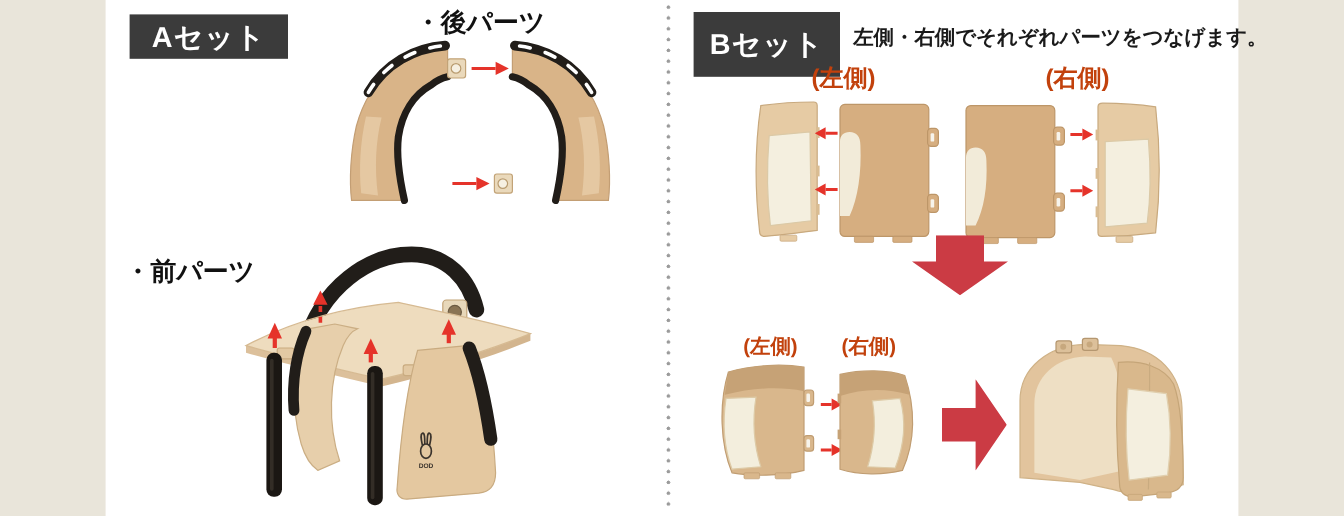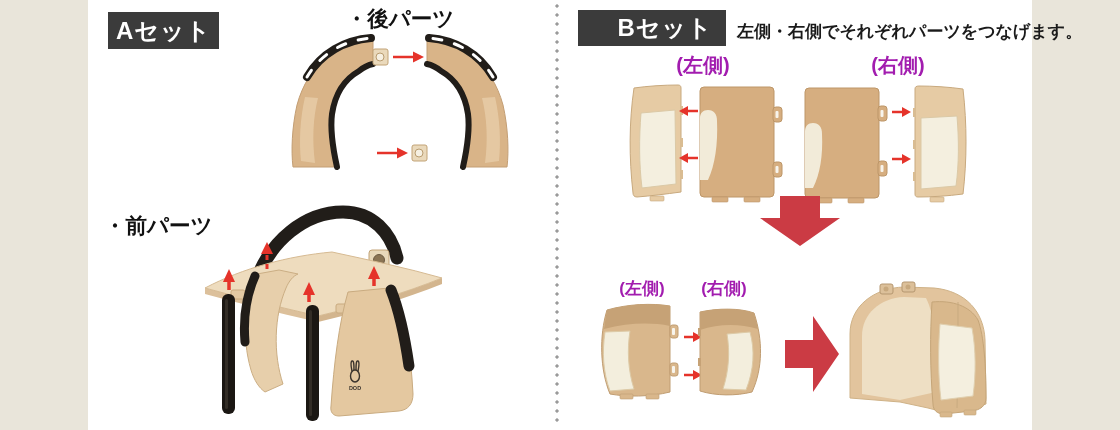--- a/index.html
+++ b/index.html
@@ -3,35 +3,35 @@
 <meta charset="utf-8">
 <style>
   html,body{margin:0;padding:0;background:#e9e5da;font-family:"Liberation Sans","DejaVu Sans",sans-serif;}
   .canvas{position:relative;width:1120px;height:430px;background:#e9e5da;overflow:hidden;}
   .content{position:absolute;left:88px;top:0;width:944px;height:430px;background:#ffffff;}
   .abs{position:absolute;}
   .set-label{background:#3b3b3b;color:#fff;font-weight:bold;font-size:24px;
     display:flex;align-items:center;justify-content:center;letter-spacing:1px;}
   .heading{font-weight:bold;color:#111;font-size:21.5px;white-space:nowrap;}
   .instruction{font-weight:bold;color:#1a1a1a;font-size:17px;white-space:nowrap;}
-  .pair-label{font-weight:bold;color:#a21caf;text-align:center;white-space:nowrap;}
+  .pair-label{font-weight:bold;color:#c2410c;text-align:center;white-space:nowrap;}
   .pair-label.big{font-size:20px;}
   .pair-label.small{font-size:17px;}
   .divider{width:4px;height:422px;
     background-image:radial-gradient(circle at 2px 2px,#9a9a9a 1.5px,transparent 1.7px);
     background-size:4px 9px;background-repeat:repeat-y;}
   svg{display:block;}
 </style>
 </head>
 <body>
 
 <div class="canvas">
   <div class="content abs"></div>
 
-  <div class="set-label abs" style="left:108px;top:12px;width:111px;height:37px;">Aセット</div>
+  <div class="set-label abs" style="left:108px;top:12px;width:132px;height:37px;">Aセット</div>
 
   <div class="heading abs" style="left:305px;top:4px;width:190px;text-align:center;">・後パーツ</div>
 
   <svg class="abs" style="left:283px;top:33px;" width="234" height="142" viewBox="0 0 234 142">
     <g>
       <path d="M 90,6 C 56,8 25,31 14,72 C 9,94 8,118 10,134 L 54,134 C 50,116 47,97 49,81 C 52,61 62,46 76,38 C 81,34 85,32 90,31 Z" fill="#d9b488" stroke="#c39e74" stroke-width="1"></path>
       <path d="M 22,64 C 17,86 16,108 18,128 L 32,130 C 29,107 30,85 35,65 Z" fill="#e8cfab" opacity="0.75"></path>
       <path d="M 54,134 C 50,116 47,97 49,81 C 52,61 62,46 76,38 C 81,34 85,32 90,31" fill="none" stroke="#211d19" stroke-width="6" stroke-linecap="round"></path>
       <path d="M 88,5 C 62,7 38,20 24,44" fill="none" stroke="#211d19" stroke-width="8" stroke-linecap="round"></path>
       <path d="M 88,5 C 62,7 38,20 24,44" fill="none" stroke="#ffffff" stroke-width="3" stroke-linecap="round" stroke-dasharray="9 13" stroke-dashoffset="-4"></path>
@@ -111,23 +111,23 @@
         <path d="M 159,173 C 158,168 157,164 159,163 C 161,162 161,168 161,172"></path>
         <path d="M 165,173 C 166,168 167,164 165,163 C 163,162 163,168 163,172"></path>
         <ellipse cx="162" cy="178" rx="4.5" ry="6"></ellipse>
       </g>
       <text x="162" y="192" font-size="5.5" text-anchor="middle" fill="#3a332c" font-weight="bold">DOD</text>
     </g>
   </svg>
 
   <div class="divider abs" style="left:555px;top:4px;"></div>
 
-  <div class="set-label abs" style="left:578px;top:10px;width:122px;height:36px;padding-left:26px;">Bセット</div>
-
-  <div class="instruction abs" style="left:737px;top:20px;">左側・右側でそれぞれパーツをつなげます。</div>
+  <div class="set-label abs" style="left:578px;top:10px;width:122px;height:54px;">Bセット</div>
+
+  <div class="instruction abs" style="left:711px;top:20px;">左側・右側でそれぞれパーツをつなげます。</div>
 
   <div class="pair-label big abs" style="left:648px;top:52px;width:110px;">(左側)</div>
   <div class="pair-label big abs" style="left:843px;top:52px;width:110px;">(右側)</div>
 
   <svg class="abs" style="left:620px;top:80px;" width="178" height="124" viewBox="0 0 178 124">
     <g>
       <path d="M 14,8 C 28,6 44,5 58,5 C 60,5 61,6 61,8 L 61,112 C 46,114 30,116 17,117 C 14,117 13,115 13,113 C 9,78 9,42 14,8 Z" fill="#e6cba4" stroke="#c8a97e" stroke-width="1"></path>
       <path d="M 21,33 L 55,30 L 56,104 L 22,108 C 19,84 19,58 21,33 Z" fill="#f4efdf" stroke="#dbc9a6"></path>
       <rect x="60" y="26" width="3" height="9" fill="#d9bc92"></rect>
       <rect x="60" y="58" width="3" height="9" fill="#d9bc92"></rect>

